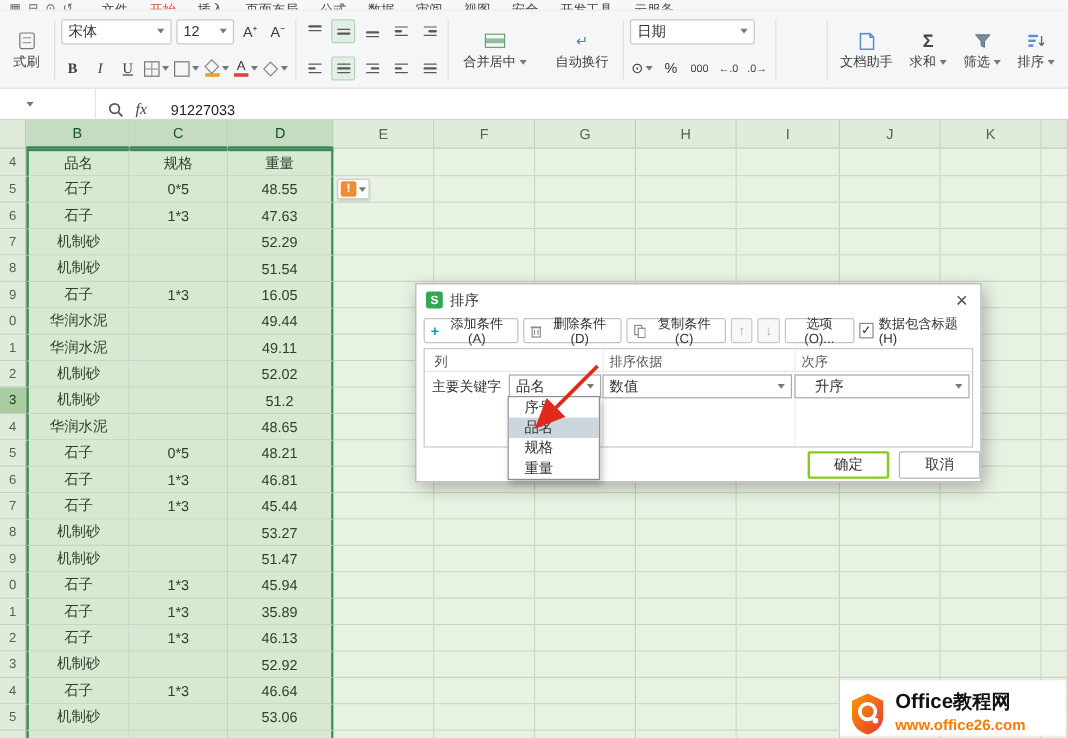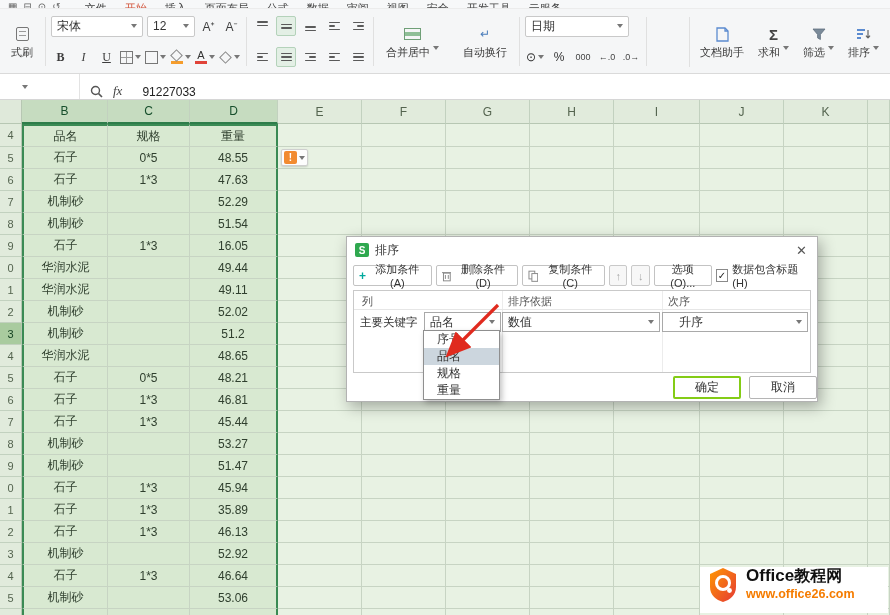--- a/index.html
+++ b/index.html
@@ -32,21 +32,21 @@
   .bar.red{background:#e04339}.bar.orange{background:#f59d2c}
   .diam { width:9px; height:9px; border:1px solid #888; transform:rotate(45deg); margin:0 2px; }
   .al { width:13px; height:12px; display:flex; flex-direction:column; gap:2px; justify-content:center; padding:1px; }
   .al i { display:block; height:1.5px; background:#5a5a5a; border-radius:1px; width:100%; }
   .al.left i:nth-child(2){width:60%} .al.right i:nth-child(2){width:60%; margin-left:auto}
   .al.top{justify-content:flex-start}.al.bot{justify-content:flex-end}
   .iconbtn { display:flex; align-items:center; justify-content:center; min-width:20px; height:20px; gap:2px; border-radius:2px; }
   .iconbtn.active { background:#e3efe5; border:1px solid #b4d2ba; }
   .bigbtn { display:flex; flex-direction:column; align-items:center; justify-content:center; font-size:11px; color:#3a3a3a; padding:0 7px; gap:3px; line-height:12px; }
   .bigbtn .ic { height:17px; display:flex; align-items:center; justify-content:center; }
-  .lblrow { display:flex; align-items:flex-start; gap:3px; }
+  .lblrow { display:flex; align-items:center; gap:3px; }
   .mergeic { width:17px; height:12px; border:1px solid #6f9f77; background:linear-gradient(#8fbf97,#8fbf97) 50% 50%/100% 4px no-repeat; }
   .wrapic { font-size:12px; color:#4a7dbb; }
   .numic { font-size:9px; color:#444; }
   .cfic { width:14px; height:13px; border:1px solid #aaa;
      background:linear-gradient(#e06666,#e06666) 0 0/50% 50% no-repeat,
                 linear-gradient(#6fa8dc,#6fa8dc) 100% 0/50% 50% no-repeat,
                 linear-gradient(#93c47d,#93c47d) 0 100%/50% 50% no-repeat,
                 linear-gradient(#f6b26b,#f6b26b) 100% 100%/50% 50% no-repeat; }
   .tsic { width:14px; height:13px; border:1px solid #888;
      background:linear-gradient(#56a968,#56a968) 0 0/100% 4px no-repeat,
@@ -112,21 +112,21 @@
   .dd { position:absolute; left:76px; top:93px; width:77px; background:#fff; border:1px solid #8f8f8f; box-shadow:2px 3px 6px rgba(0,0,0,.25); z-index:5; }
   .dd-item { height:17px; display:flex; align-items:center; padding-left:13px; font-size:12px; color:#333; }
   .dd-item.selected { background:#ccd6de; }
   .okbtn,.cancelbtn { position:absolute; top:139px; width:68px; height:23px; background:#fff; font-size:12px; color:#333; border-radius:2px; font-family:inherit; }
   .okbtn { left:326px; border:2px solid #84cc16; }
   .cancelbtn { left:402px; border:1px solid #b5b5b5; }
 
   .red-arrow { position:absolute; left:428px; top:297px; pointer-events:none; z-index:9; }
 
   
-  .wm { position:absolute; right:2px; bottom:2px; width:188px; height:46px; background:#fff; display:flex; align-items:flex-start; gap:8px; padding:0 8px; z-index:8; }
+  .wm { position:absolute; right:2px; bottom:2px; width:188px; height:46px; background:#fff; display:flex; align-items:flex-end; gap:8px; padding:0 8px; z-index:8; }
   .wm-text { display:flex; flex-direction:column; line-height:18px; }
   .wm-brand { font-size:17px; font-weight:bold; color:#111; }
   .wm-brand .cn { font-size:16px; }
   .wm-url { font-size:12.5px; font-weight:bold; color:#f57c00; }
 </style>
 </head>
 <body>
 
 <div class="tabstrip">
   <span class="qicon" id="qicons"><span style="margin-right: 6px;">▦</span><span style="margin-right: 6px;">⊟</span><span style="margin-right: 6px;">⊙</span><span style="margin-right: 6px;">↺</span></span>

